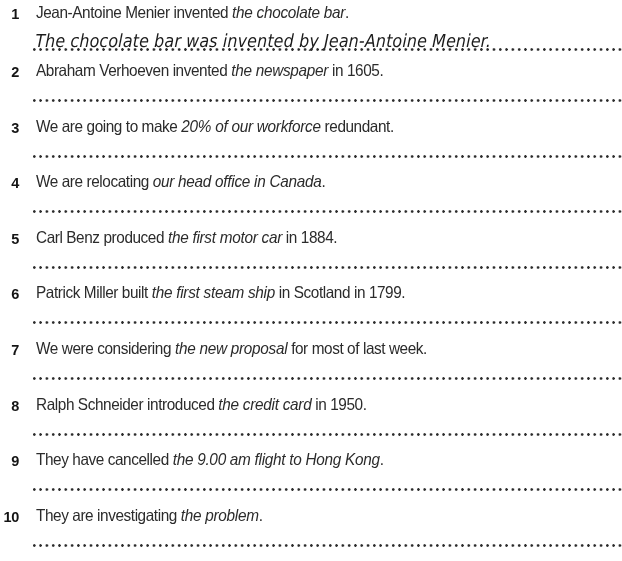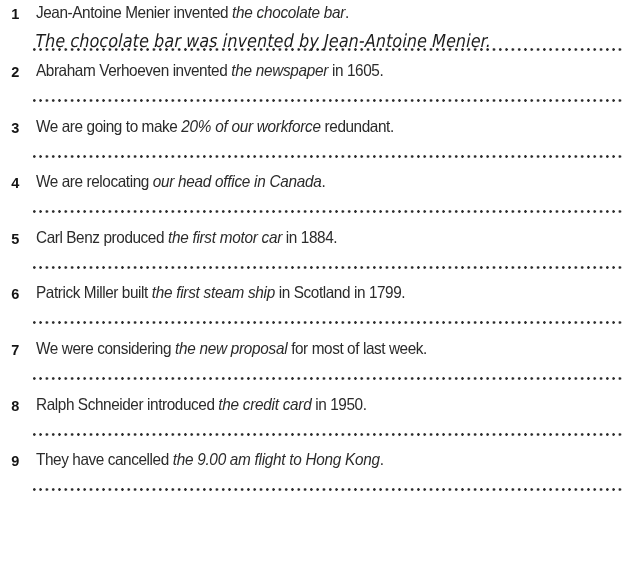--- a/index.html
+++ b/index.html
@@ -142,14 +142,20 @@
     <div class="dots"></div>
   </div>
 
   <div class="item" style="top:452px">
     <span class="num">9</span>
     <span class="sentence"><span>They have cancelled </span><i>the 9.00 am flight to Hong Kong</i><span>.</span></span>
     <span class="hand"></span>
     <div class="dots"></div>
   </div>
 
+  <div class="item" style="top:508px">
+    <span class="num">10</span>
+    <span class="sentence"><span>They are investigating </span><i>the problem</i><span>.</span></span>
+    <span class="hand"></span>
+    <div class="dots"></div>
+  </div>
 
 </div>
 
 </body></html>

